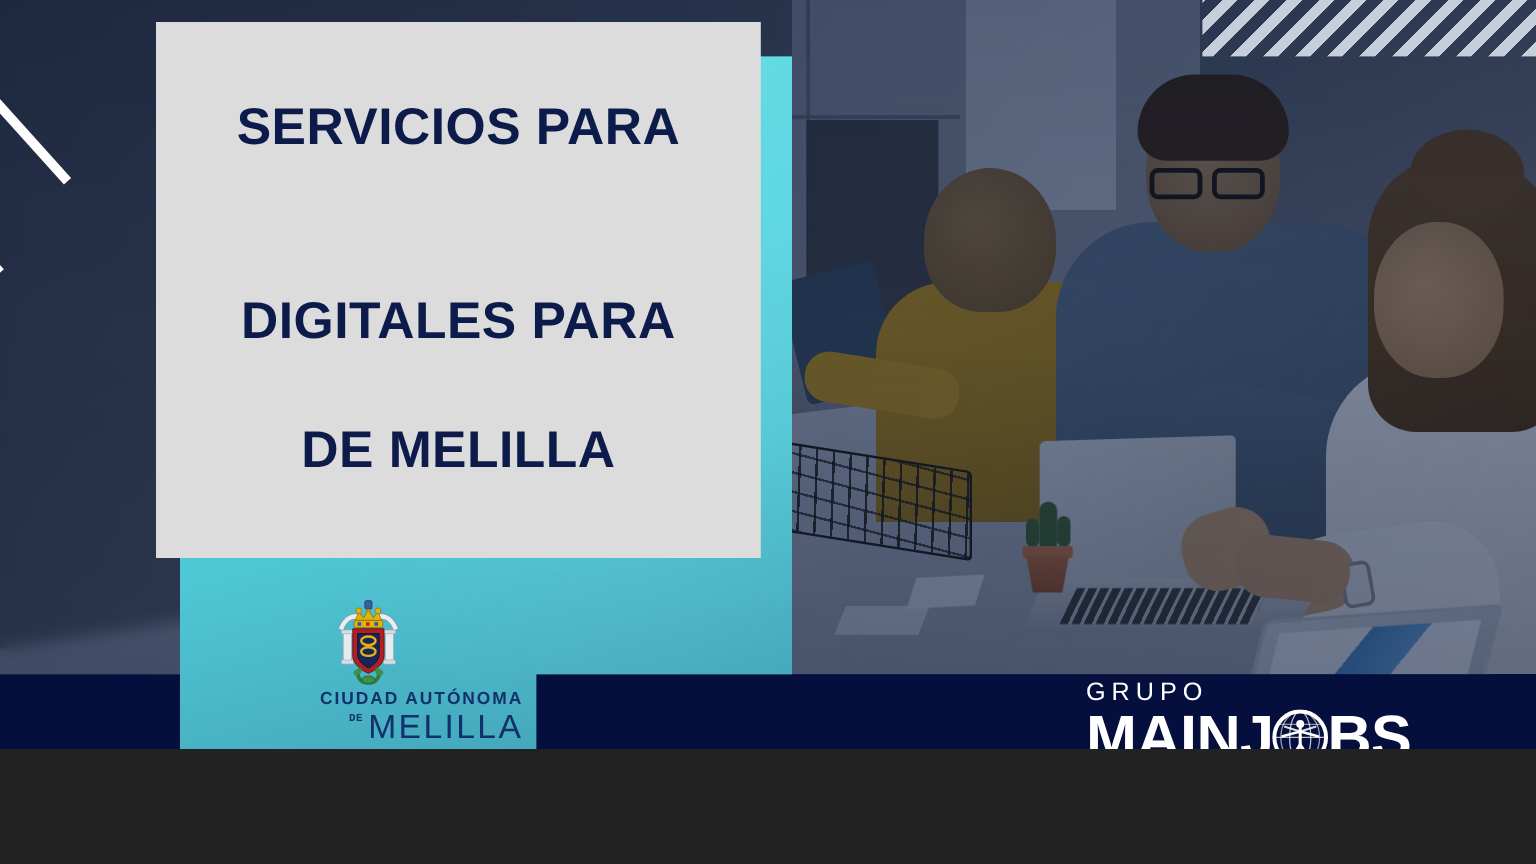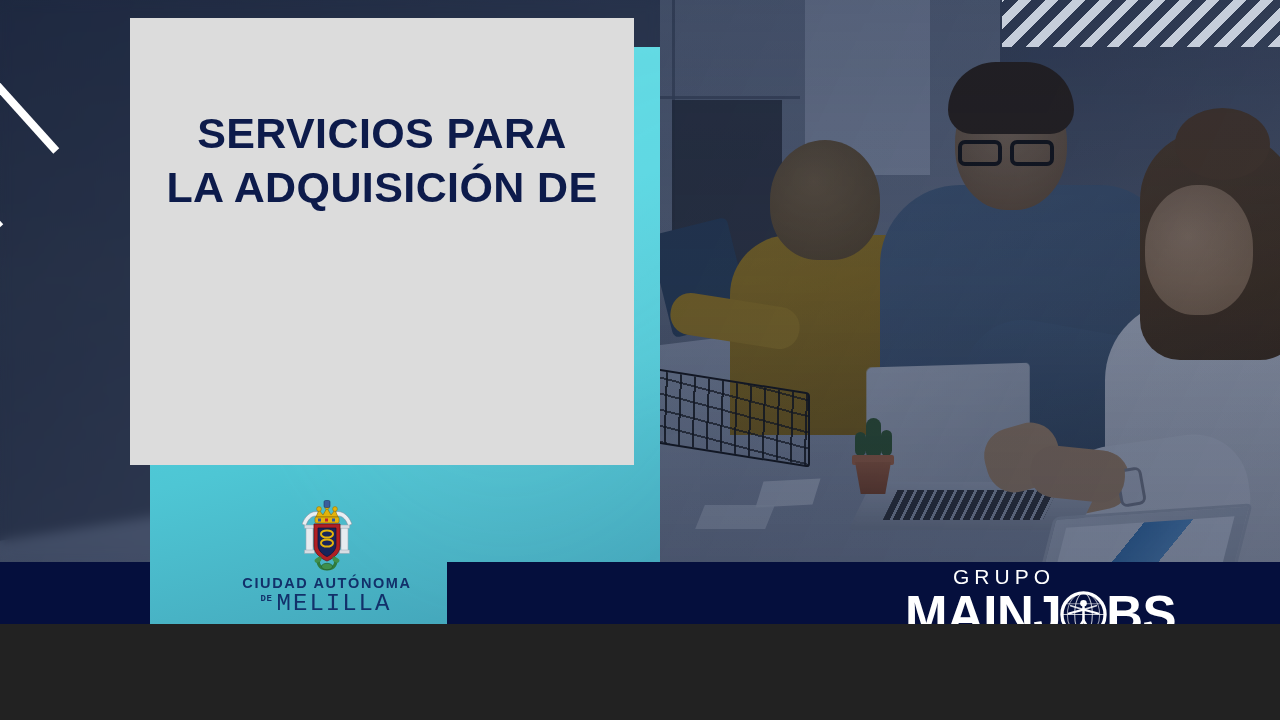--- a/index.html
+++ b/index.html
@@ -250,50 +250,49 @@
     font-weight:bold;
     font-size:43px;
     line-height:1.25;
     letter-spacing:.4px;
     text-align:center;
     text-transform:uppercase;
   }
 
   
   .melilla{
-    position:absolute;left:178px;top:500px;width:258px;text-align:center;margin-left:20px;
+    position:absolute;left:178px;top:500px;width:258px;text-align:right;
   }
   .crest{width:58px;height:72px;margin:0 auto 4px;display:block;}
   .mel-line1{
     color:#12306a;font-size:14.5px;letter-spacing:1.6px;font-weight:600;
     font-family:"Liberation Sans", sans-serif;line-height:1;margin-bottom:1px;
   }
   .mel-word{position:relative;display:inline-block;}
   .mel-de{
     position:absolute;left:-2px;top:2px;font-size:9px;font-weight:700;color:#12306a;letter-spacing:.5px;font-family:Liberation Mono, monospace;
   }
   .mel-main{
-    color:#12306a;font-size:24px;font-weight:400;letter-spacing:2px;line-height:1;
-    font-family:Liberation Mono, monospace;padding-left:14px;
+    color:#12306a;font-size:28px;font-weight:400;letter-spacing:2px;line-height:1;
+    font-family:Liberation Sans, sans-serif;padding-left:14px;
   }
   .mel-sub1{
     color:#122a4f;font-size:10.5px;font-weight:700;margin-top:3px;letter-spacing:.1px;
     font-family:"Liberation Sans", sans-serif;
   }
   .mel-sub2{
     color:#122a4f;font-size:11px;font-weight:700;letter-spacing:.1px;margin-top:1px;
     font-family:"Liberation Sans", sans-serif;
   }
 
   
   .mainjobs{position:absolute;left:905px;top:566px;width:290px;color:#fff;}
   .mj-grupo{
     font-size:21px;letter-spacing:5px;font-weight:400;line-height:1;margin-bottom:2px;
     font-family:"Liberation Sans", sans-serif;
-    margin-left:48px;
   }
   .mj-row{display:flex;align-items:center;line-height:1;}
   .mj-main{
     font-size:51px;font-weight:bold;letter-spacing:-.5px;
     font-family:"Liberation Sans", sans-serif;
   }
   .mj-glyph{width:47px;height:47px;margin:0 -1px;}
 </style>
 </head>
 <body>
@@ -365,24 +364,25 @@
   <div class="navy-right-fill"></div>
   <div class="navy-strip-left"></div>
   <div class="navy-bar"></div>
 
   <div class="hatch-bl-navy"></div>
   <div class="hatch-bl-cyan"></div>
 
   <div class="title-card">
     <h1>
       <span>SERVICIOS PARA</span><br>
-      <span>LA ADQUISICIÓN DE</span><br>
       <br>
       <br>
+      <span>DIGITALES PARA</span><br>
       <br>
+      <span>DE MELILLA</span>
     </h1>
   </div>
 
   <div class="melilla">
 
     <svg class="crest" viewBox="0 0 58 72">
 
       <path d="M4 24 C8 13 17 9 23 13 L21 17 C16 14 10 18 8 26 Z" fill="#e9eef2" stroke="#7d8e9c" stroke-width=".6"></path>
       <path d="M54 24 C50 13 41 9 35 13 L37 17 C42 14 48 18 50 26 Z" fill="#e9eef2" stroke="#7d8e9c" stroke-width=".6"></path>
 

